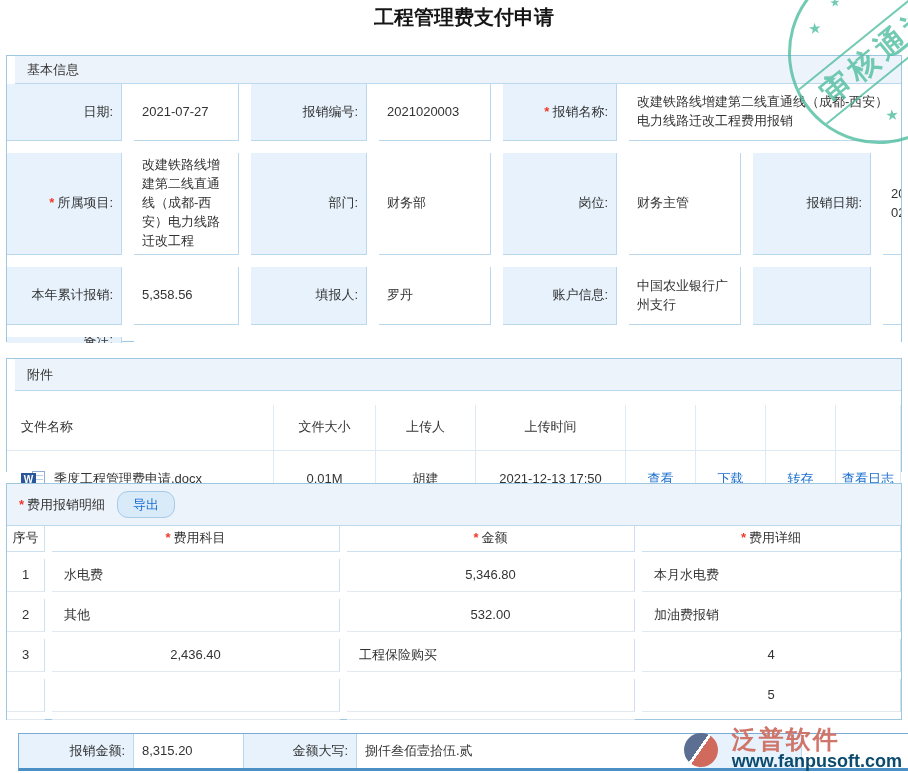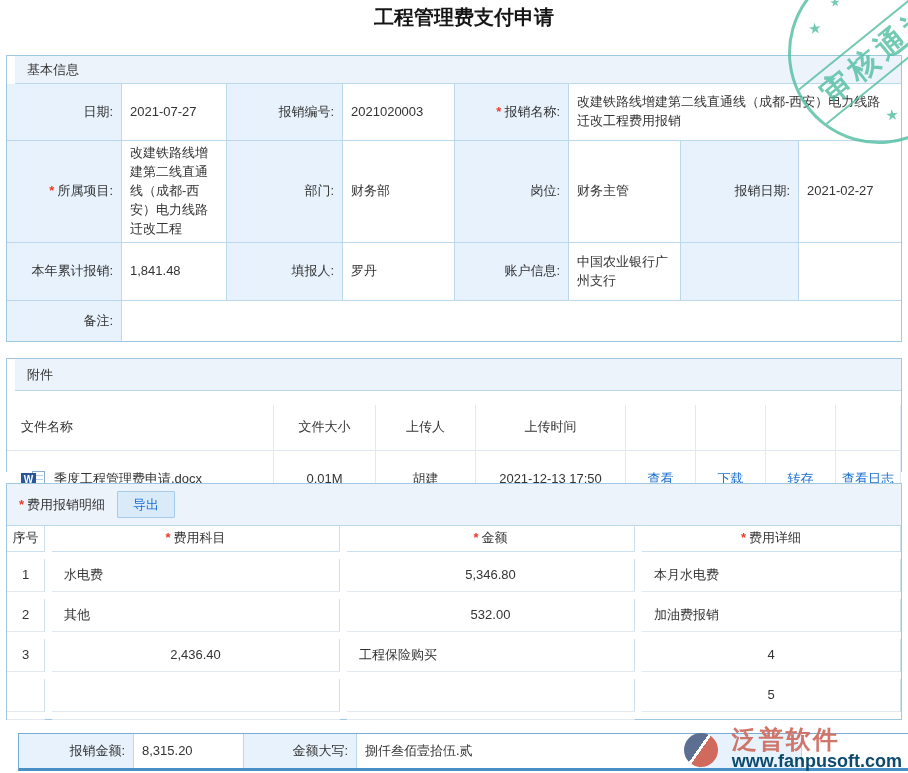--- a/index.html
+++ b/index.html
@@ -33,20 +33,21 @@
   .val { background: #fff; justify-content: flex-start; text-align: left; padding: 3px 8px; }
   .lastcol { border-right: none; }
   .lastrow { border-bottom: none; }
   .req { color: #f0382b; font-weight: bold; }
   
   .sec-basic { top: 55px; height: 287px; }
   .basic-grid {
     display: grid; height: 257px;
     grid-template-columns: 115px 105px 116px 112px 114px 112px 118px 1fr;
     grid-template-rows: 57px 102px 58px 1fr;
+    gap: 12px;
   }
   .span-name { grid-column: 6 / 9; }
   .span-remark { grid-column: 2 / 9; }
   
   .sec-attach { top: 358px; height: 114px; }
   .sec-attach .sec-head { height: 32px; line-height: 31px; }
   .attach-grid {
     display: grid; height: 104px;
     grid-template-columns: 267px 102px 100px 150px 70px 70px 70px 1fr;
     grid-template-rows: 46px 1fr;
@@ -64,21 +65,21 @@
     font-weight: bold; font-size: 10px; display: flex; align-items: center; justify-content: center; }
   
   .sec-detail { top: 483px; height: 237px; }
   .detail-head {
     height: 42px; background: #edf3fb; border-bottom: 1px solid #bcd8ec;
     display: flex; align-items: center; gap: 12px; padding-left: 12px; font-size: 13px;
   }
   .detail-head .htxt { display: flex; align-items: center; gap: 3px; }
   .export-btn {
     height: 27px; padding: 0 15px; font-size: 13px; color: #1b6fce;
-    background: #d9eaf9; border: 1px solid #a5cbe9; border-radius: 1px; cursor: pointer;
+    background: #d9eaf9; border: 1px solid #a5cbe9; border-radius: 11px; cursor: pointer;
     font-family: inherit;
   }
   .detail-grid {
     display: grid; height: 193px;
     grid-template-columns: 38px 288px 288px 1fr;
     grid-template-rows: 26px 33px 33px 33px 33px 1fr;
     gap: 7px;
   }
   .detail-grid .c { border-right: 1px solid #cde0f0; border-bottom: 1px solid #e2e9f0; background: #fff; }
   .detail-grid .hcell { justify-content: center; gap: 3px; border-bottom: 1px solid #cde0f0; }
@@ -179,21 +180,21 @@
         </div>
       <div class="c val">财务主管</div>
       <div class="c lbl">
           <span>报销日期:</span>
         </div>
       <div class="c val lastcol">2021-02-27</div>
 
       <div class="c lbl">
           <span>本年累计报销:</span>
         </div>
-      <div class="c val">1,841.48</div>
+      <div class="c val">5,358.56</div>
       <div class="c lbl">
           <span>填报人:</span>
         </div>
       <div class="c val">罗丹</div>
       <div class="c lbl">
           <span>账户信息:</span>
         </div>
       <div class="c val">中国农业银行广州支行</div>
       <div class="c lbl"></div>
       <div class="c val lastcol"></div>

